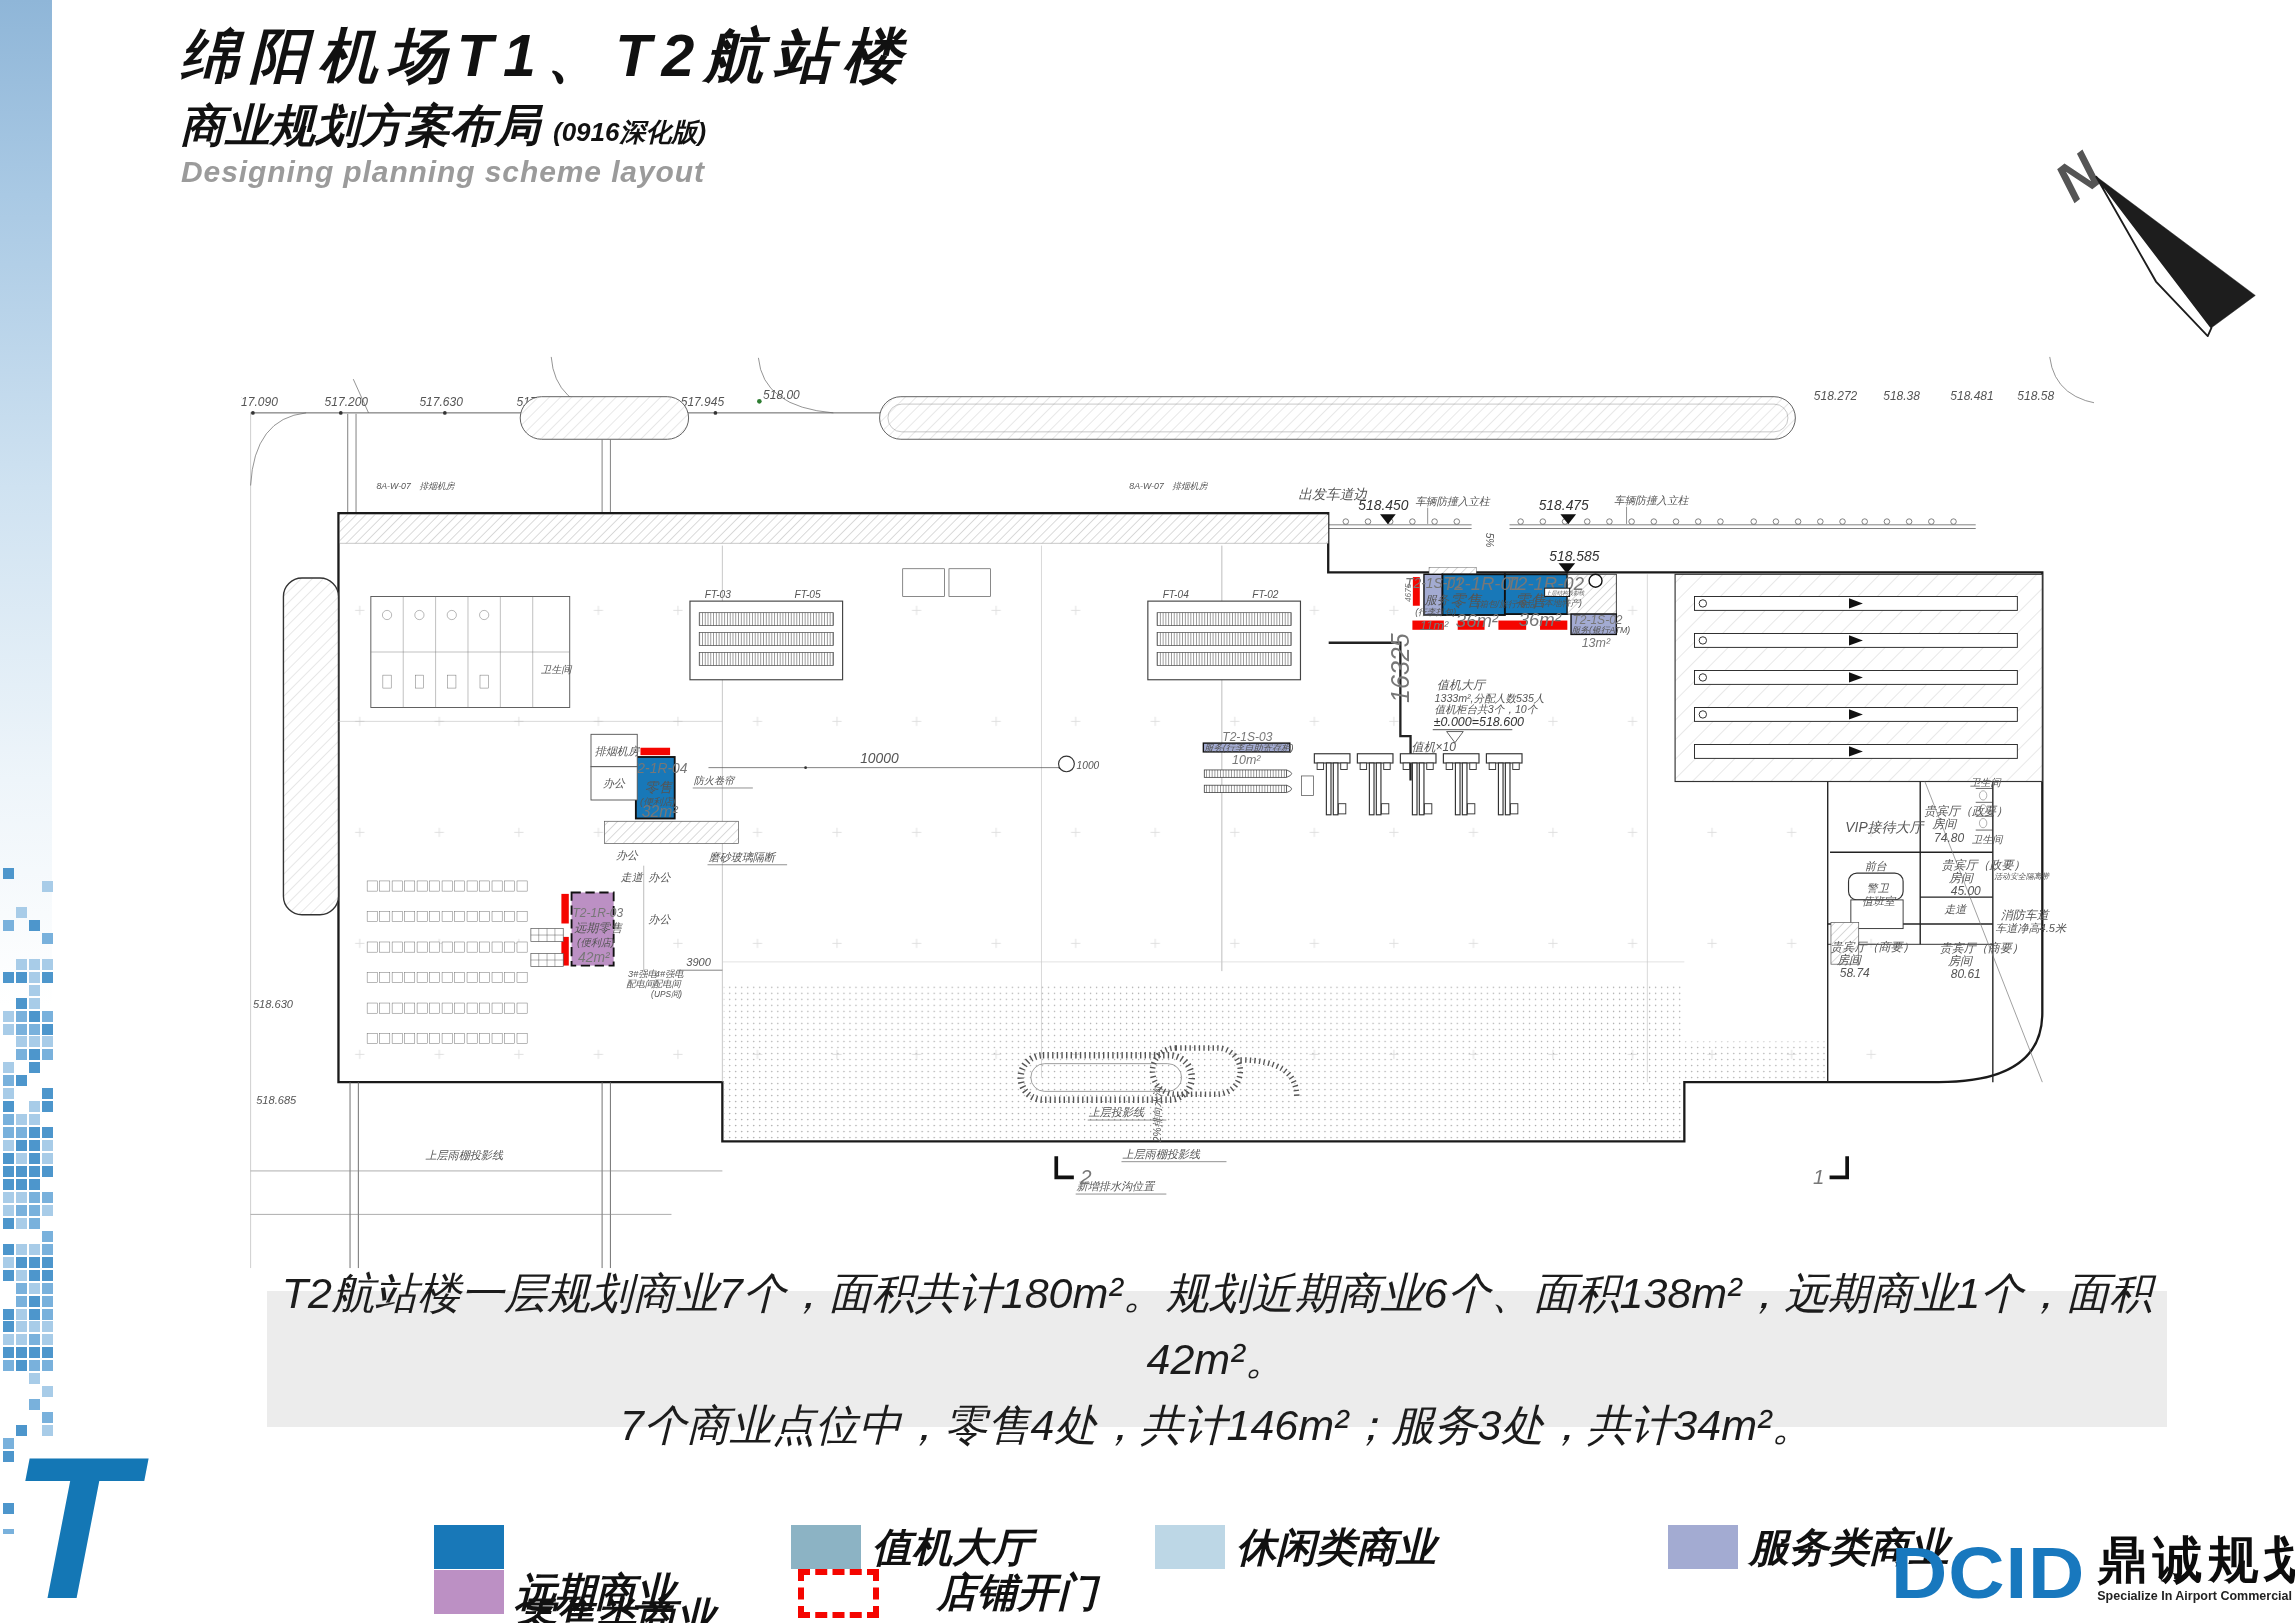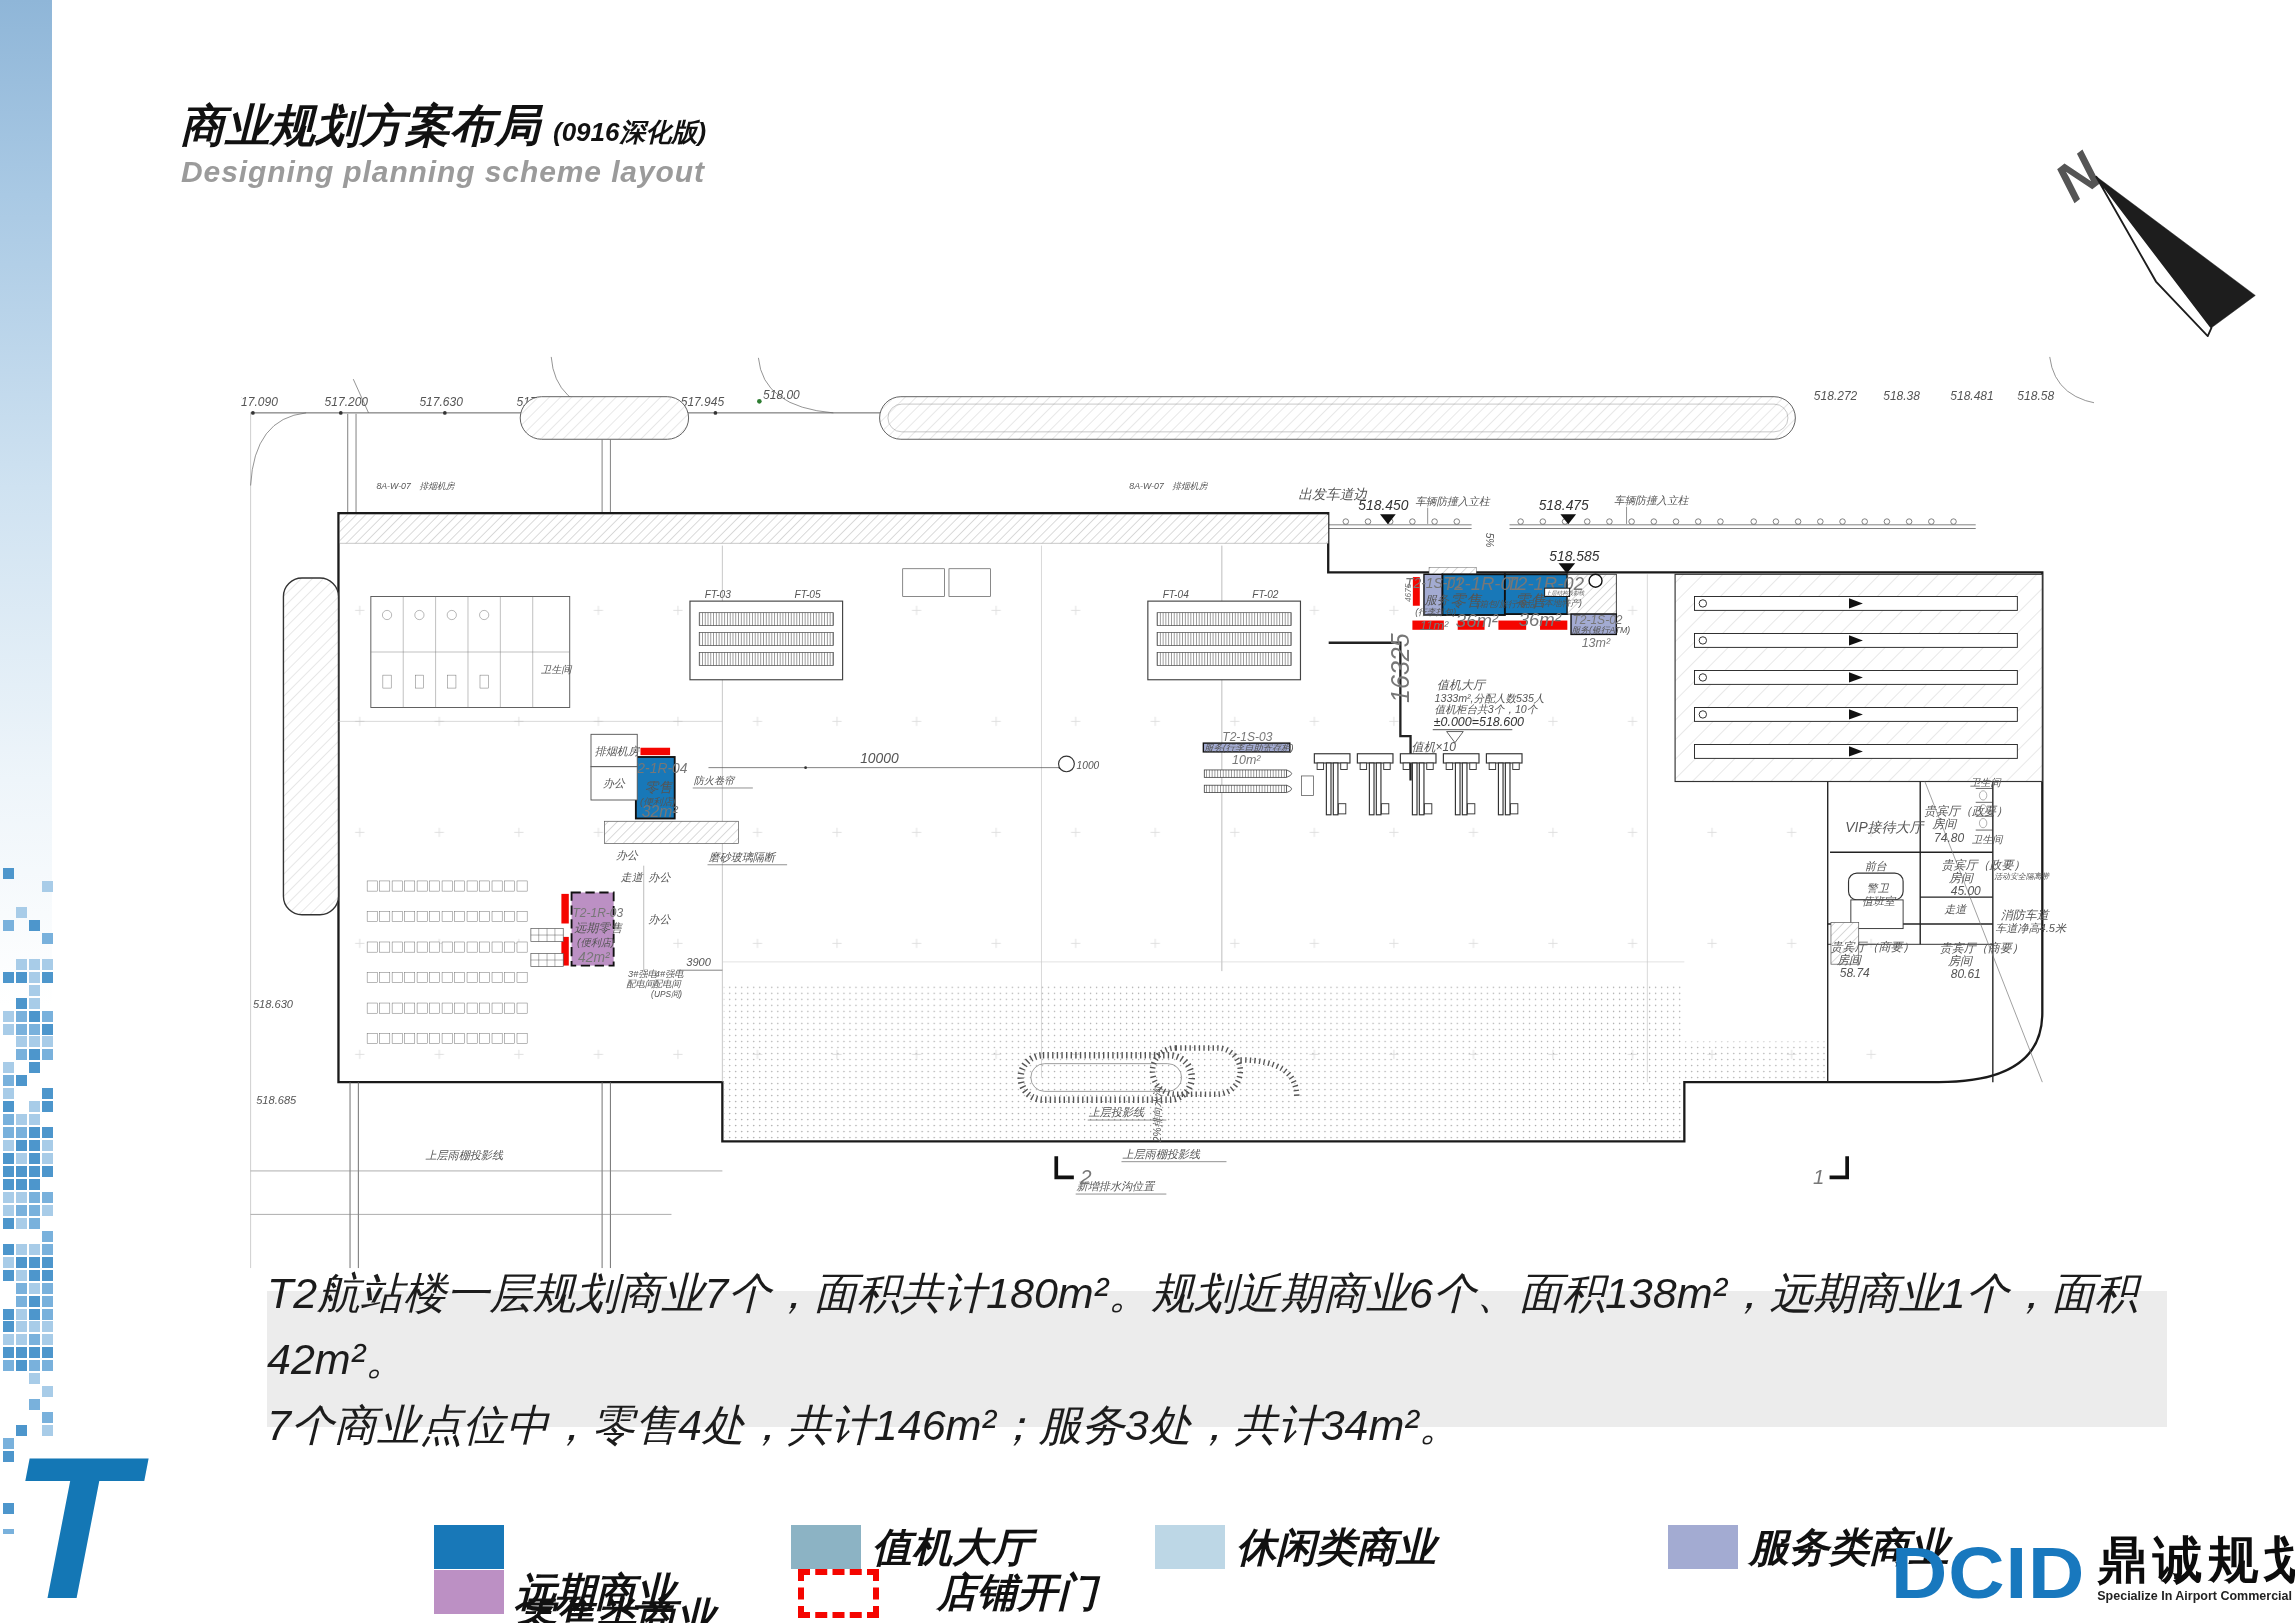--- a/index.html
+++ b/index.html
@@ -7,21 +7,21 @@
         font-family:"Liberation Sans",sans-serif;color:#111}
   .abs{position:absolute}
   #sidebar{position:absolute;left:0;top:0;width:52px;height:1623px;
            background:linear-gradient(180deg,#8fb6d8 0%,#a9c9e4 12%,#cfe2f1 30%,#eef5fa 48%,#ffffff 62%)}
   .mz{position:absolute;width:11px;height:11px}
   #title{left:180px;top:16.7px;font-size:59px;font-weight:700;letter-spacing:10.2px;font-style:italic;white-space:nowrap}
   #subtitle{left:180px;top:96px;font-size:45px;font-weight:700;font-style:italic;white-space:nowrap}
   #subnote{font-size:26px;font-weight:700;font-style:italic;margin-left:13px}
   #subtitle-en{left:181px;top:155px;font-size:30px;font-weight:700;font-style:italic;color:#9b9b9b;letter-spacing:0.9px}
   #summary{left:267px;top:1291px;width:1900px;height:136px;background:#ECECEC;
-           display:flex;flex-direction:column;justify-content:center;text-align:left}
+           display:flex;flex-direction:column;justify-content:center;text-align:center}
   #summary div{font-size:43px;line-height:66px;font-style:italic;color:#1c1c1c}
   .lgSwatch{position:absolute;width:70px;height:44px}
   .lgDash{position:absolute;width:69px;height:37px;border:6.5px dashed #F50500;background:#fff}
   .lgLabel{position:absolute;font-size:40px;font-weight:700;font-style:italic;white-space:nowrap;line-height:44px}
   #floorcode{left:11px;top:1427px;display:flex;align-items:baseline;color:#1477B5;font-style:italic;z-index:5}
   #floorcode .big{font-size:202px;font-weight:700;line-height:1}
   #floorcode .rest{font-size:154px;font-weight:400;line-height:1;letter-spacing:2.8px}
   #logo{left:1891px;top:1534px;display:flex;align-items:flex-start;gap:12px}
   #logo .dcid{font-size:78px;font-weight:800;color:#1878BE;letter-spacing:0.9px;line-height:1;transform:scaleY(.92)}
   #logo .cnname{font-size:50px;font-weight:700;letter-spacing:5.6px;line-height:1.05;color:#0c0c0c;white-space:nowrap}
@@ -154,20 +154,21 @@
         <div class="mz" style="left: 42px; top: 1412px; background: rgb(121, 177, 220);"></div>
         <div class="mz" style="left: 15.7px; top: 1425px; background: rgb(77, 150, 204);"></div>
         <div class="mz" style="left: 42px; top: 1425px; background: rgb(168, 204, 232);"></div>
         <div class="mz" style="left: 2.8px; top: 1438px; background: rgb(121, 177, 220);"></div>
         <div class="mz" style="left: 2.8px; top: 1451px; background: rgb(77, 150, 204);"></div>
         <div class="mz" style="left: 2.8px; top: 1503px; background: rgb(77, 150, 204);"></div>
         <div class="mz" style="left: 2.8px; top: 1529px; background: rgb(121, 177, 220); height: 4.6px;"></div>
       </div>
   </div>
 
+  <div class="abs" id="title">绵阳机场T1、T2航站楼</div>
   <div class="abs" id="subtitle">
     <span>商业规划方案布局</span><span id="subnote">(0916深化版)</span>
   </div>
   <div class="abs" id="subtitle-en">Designing planning scheme layout</div>
 
   <svg class="abs" style="left:2045px;top:143px" width="222" height="194" viewBox="0 0 480 420">
     <text x="38" y="118" font-size="118" font-weight="700" fill="#111" transform="rotate(-38 70 90)">N</text>
     <polygon points="110,72 455,330 360,400" fill="#1d1d1d" stroke="#1d1d1d"></polygon>
     <polygon points="110,72 360,400 352,418 240,300" fill="#fff" stroke="#1d1d1d" stroke-width="4"></polygon>
   </svg>

